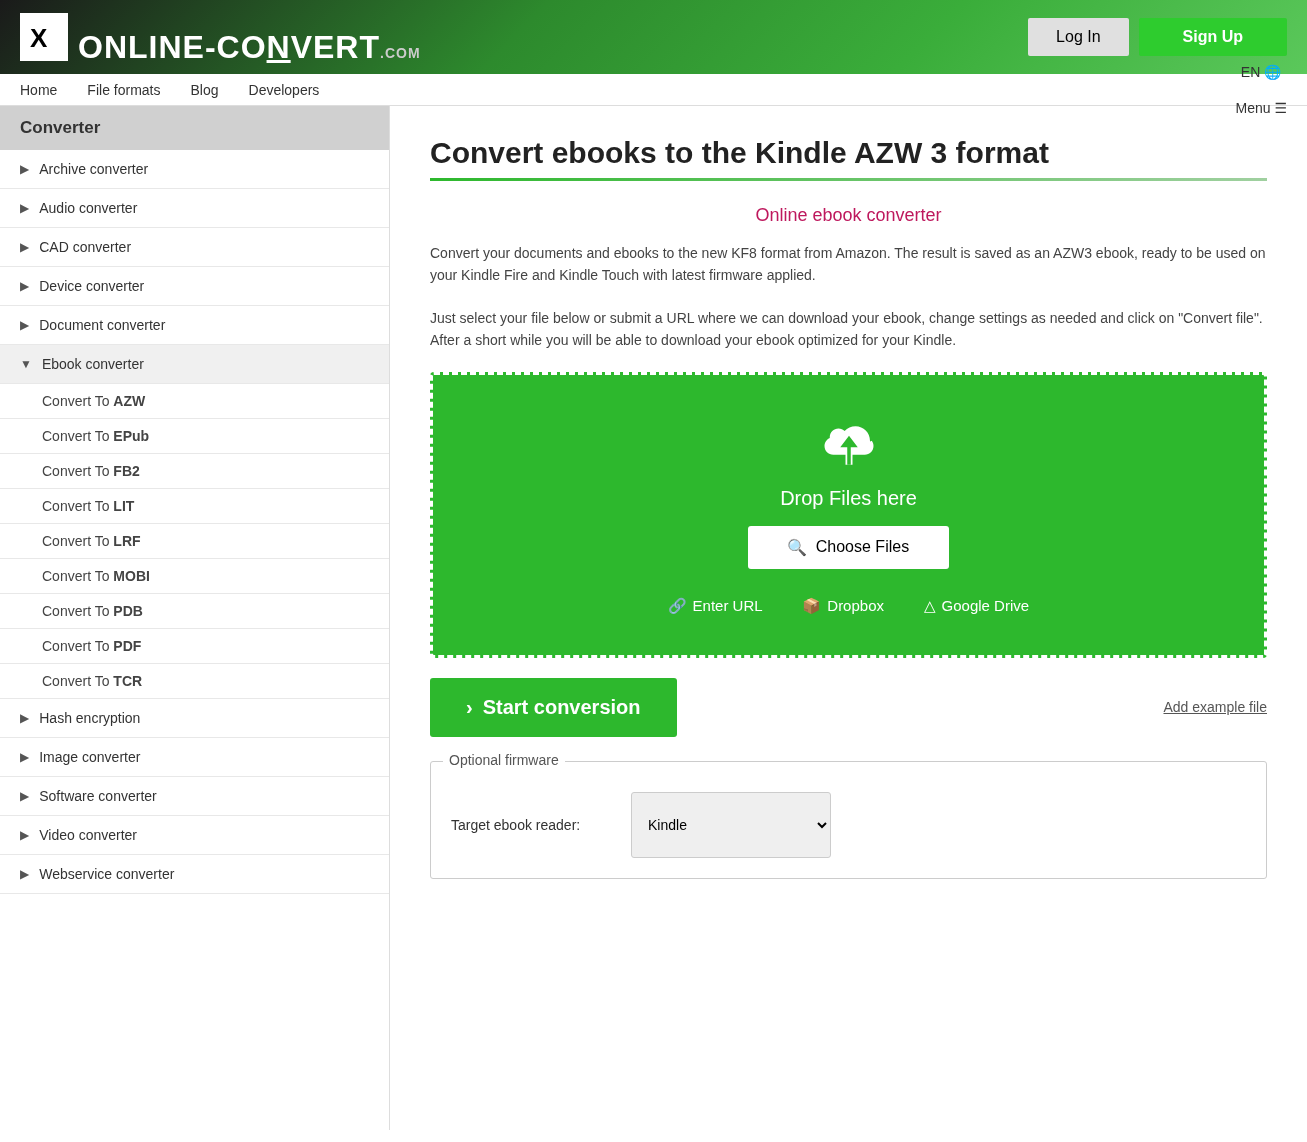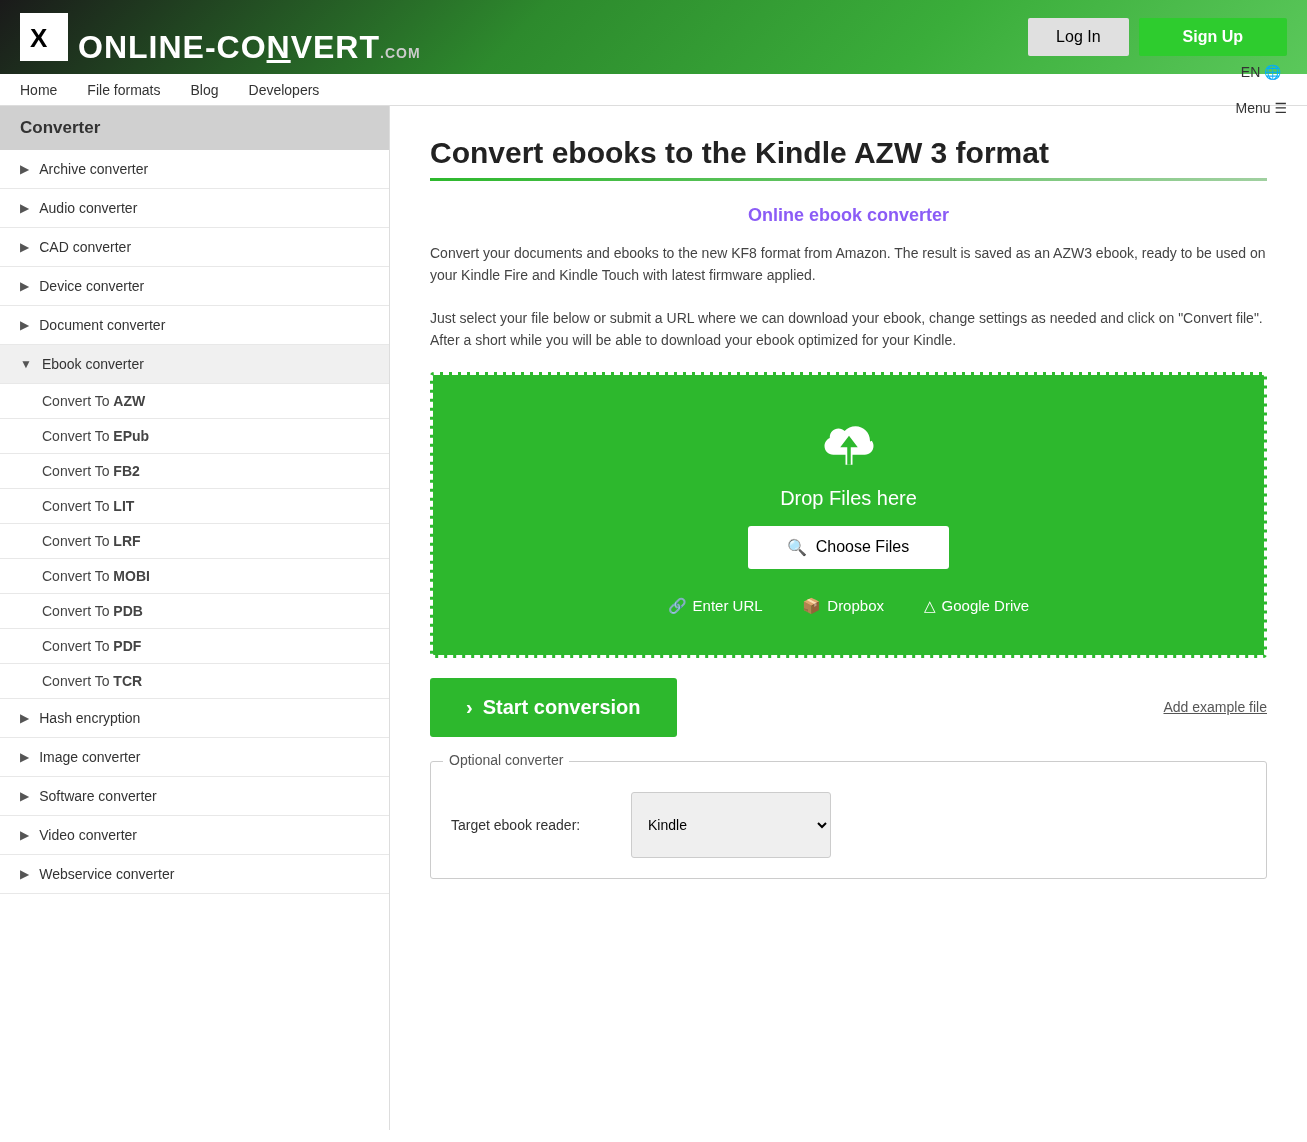--- a/index.html
+++ b/index.html
@@ -150,22 +150,22 @@
       margin-bottom: 8px;
     }
     .title-underline {
       height: 3px;
       background: linear-gradient(to right, #2db82d, #a0d0a0);
       margin-bottom: 24px;
       width: 100%;
     }
     .section-heading {
       font-size: 18px;
-      font-weight: bold;
-      color: #8b5cf6;
+      font-weight: normal;
+      color: #be185d;
       text-align: center;
       margin-bottom: 16px;
     }
     .description {
       font-size: 14px;
       line-height: 1.6;
       color: #444;
       margin-bottom: 20px;
     }
 
@@ -442,21 +442,21 @@
 
     <div class="start-section">
       <button class="start-btn">
         <span>›</span>
         <span>Start conversion</span>
       </button>
       <span class="add-example">Add example file</span>
     </div>
 
     <div class="optional-settings">
-      <span class="optional-settings-legend">Optional converter</span>
+      <span class="optional-settings-legend">Optional firmware</span>
       <div class="settings-row">
         <label class="settings-label">Target ebook reader:</label>
         <select class="settings-select">
           <option>Kindle</option>
           <option>Kobo</option>
           <option>Nook</option>
           <option>Sony Reader</option>
           <option>Generic</option>
         </select>
       </div>

